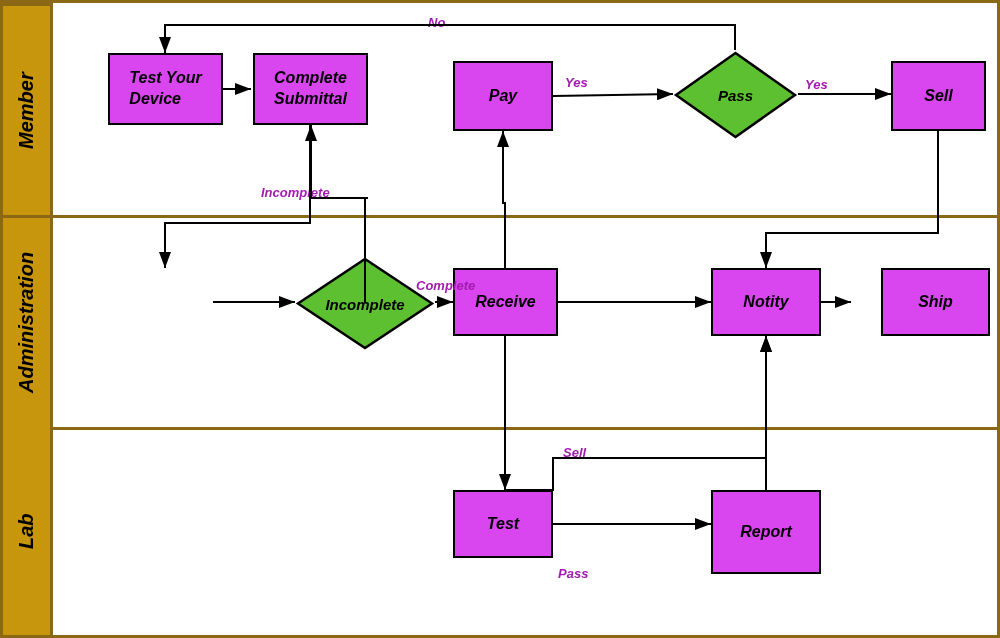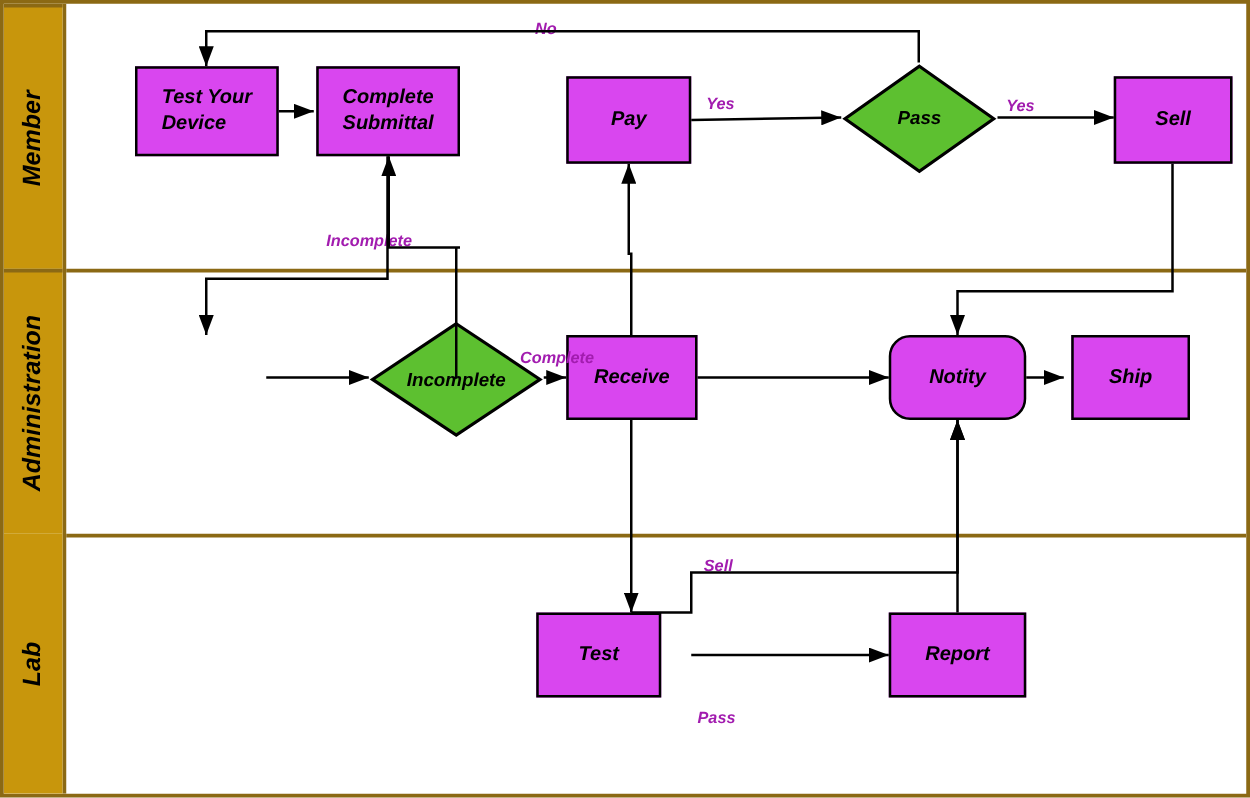--- a/index.html
+++ b/index.html
@@ -151,33 +151,33 @@
 
     <div class="process-box" style="left:838px; top:58px; width:95px; height:70px;">
       <span>Sell</span>
     </div>
 
 
     <div class="process-box" style="left:400px; top:265px; width:105px; height:68px;">
       <span>Receive</span>
     </div>
 
-    <div class="process-box" style="left:658px; top:265px; width:110px; height:68px;border-radius:17px;">
+    <div class="process-box" style="left:658px; top:265px; width:110px; height:68px;">
       <span>Notity</span>
     </div>
 
-    <div class="process-box" style="left:804px; top:265px; width:95px; height:68px;">
+    <div class="process-box" style="left:828px; top:265px; width:109px; height:68px;">
       <span>Ship</span>
     </div>
 
-    <div class="process-box" style="left:376px; top:487px; width:100px; height:68px;">
+    <div class="process-box" style="left:400px; top:487px; width:100px; height:68px;">
       <span>Test</span>
     </div>
 
-    <div class="process-box" style="left:658px; top:487px; width:110px; height:68px;">
+    <div class="process-box" style="left:658px; top:487px; width:110px; height:84px;">
       <span>Report</span>
     </div>
 
     <div class="decision-box" style="left:620px; top:47px; width:125px; height:90px;">
       <svg viewBox="0 0 125 90" xmlns="http://www.w3.org/2000/svg">
         <polygon points="62.5,3 122,45 62.5,87 3,45" fill="#5DC030" stroke="#000" stroke-width="2.5"></polygon>
       </svg>
       <div class="decision-label">Pass</div>
     </div>
 

